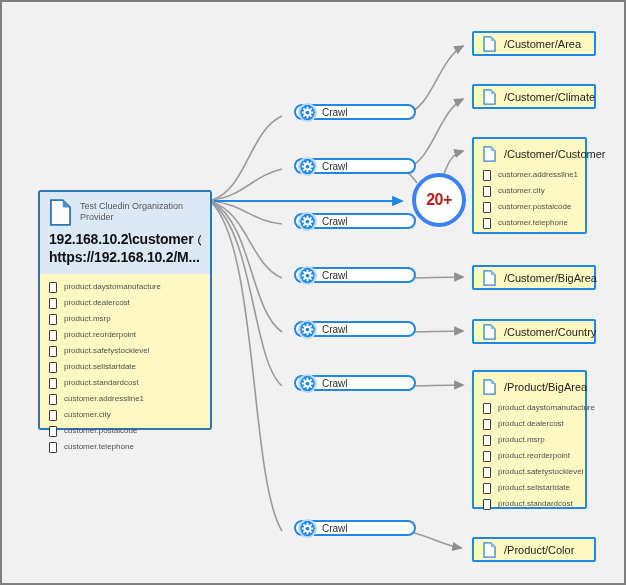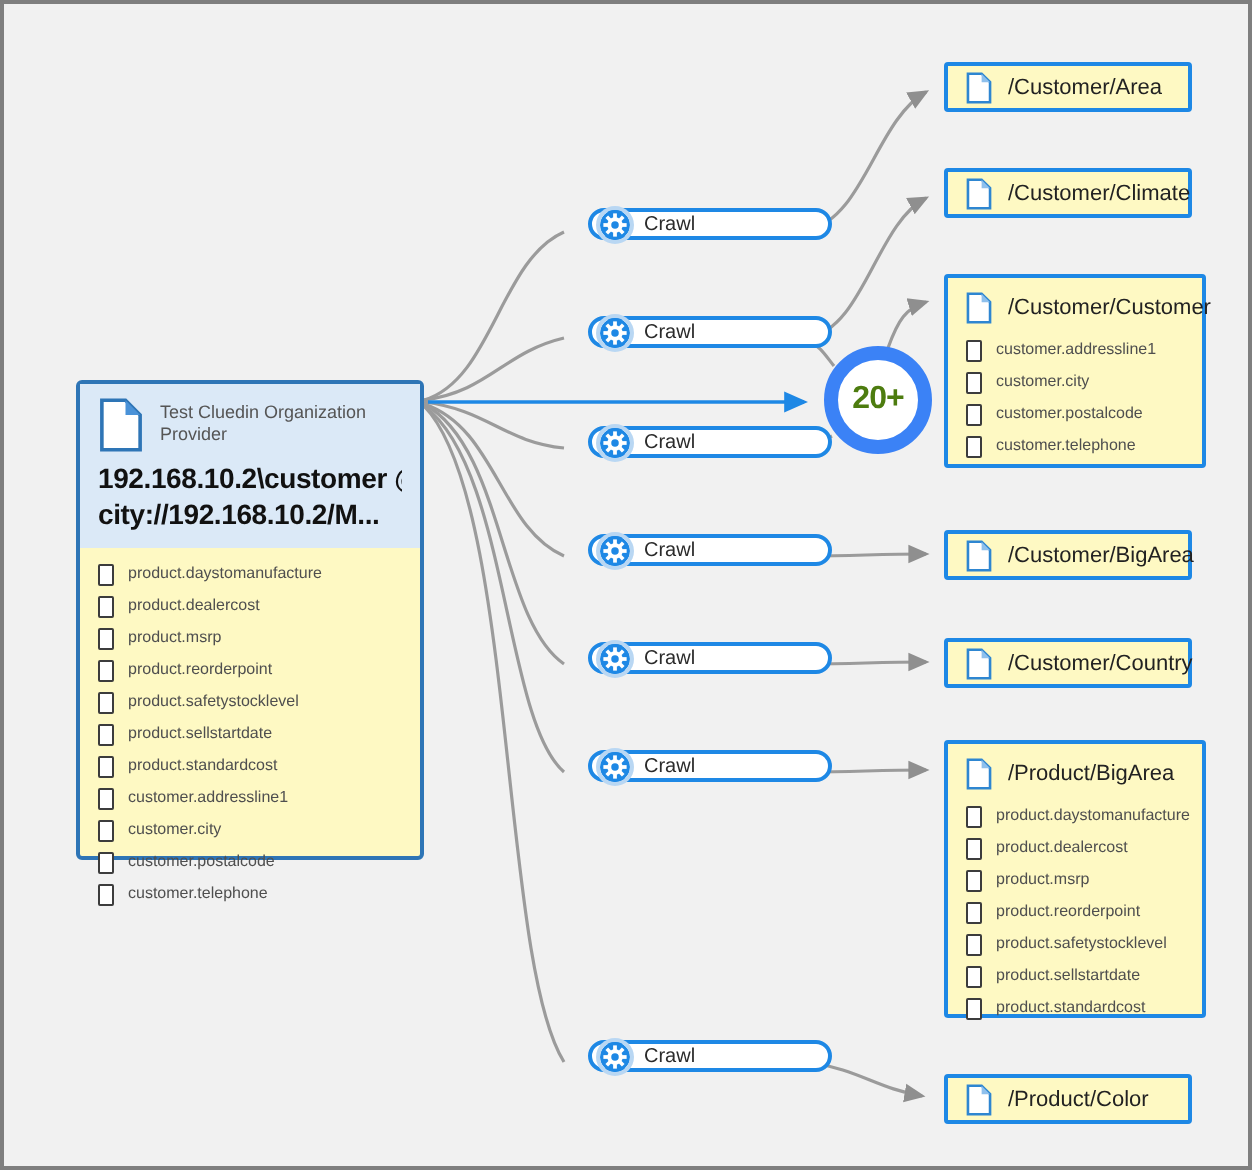--- a/index.html
+++ b/index.html
@@ -27,28 +27,28 @@
   .pill{
     position:absolute;left:292px;width:122px;height:16px;box-sizing:border-box;
     background:#fff;border:2px solid #1e88e5;border-radius:12px;z-index:1;
     display:flex;align-items:center;gap:7px;padding:0 4px;
   }
   .gear{width:15px;height:15px;flex:0 0 auto;border-radius:50%;box-shadow:0 0 0 2px #b9d7f3;}
   .pill-label{font-size:10px;color:#2b2b2b;}
   
   .agg-circle{
     position:absolute;left:410px;top:171px;width:54px;height:54px;box-sizing:border-box;
-    background:#fff;border:7px solid #3b82f6;border-radius:50%;z-index:1;
+    background:#fff;border:4px solid #3b82f6;border-radius:50%;z-index:1;
     display:flex;align-items:center;justify-content:center;
-    font-size:16px;font-weight:bold;color:#4d7c0f;letter-spacing:-0.5px;
+    font-size:16px;font-weight:bold;color:#b91c1c;letter-spacing:-0.5px;
   }
   
   .entity-simple{left:470px;width:124px;height:25px;display:flex;align-items:center;gap:8px;padding:0 9px;}
   .entity-label{font-size:11px;color:#222;white-space:nowrap;}
-  .entity-complex{left:470px;width:131px;}
+  .entity-complex{left:470px;width:115px;}
   .entity-header{display:flex;align-items:center;gap:8px;padding:7px 9px 5px 9px;}
   .entity-complex .fields{padding:3px 9px 7px 9px;}
   .doc-icon{flex:0 0 auto;display:block;}
 </style>
 </head>
 <body>
 
 <div class="frame">
 
   <svg class="edge-layer" width="622" height="581" viewBox="0 0 622 581">
@@ -85,21 +85,21 @@
     <div class="source-header">
       <div class="source-title-row">
         <svg class="doc-icon" width="23" height="27" viewBox="0 0 20 24">
           <path d="M1.5 1 h10.5 l6.5 6.5 v15.5 h-17 z" fill="#fff" stroke="#2e75b6" stroke-width="1.6"></path>
           <path d="M12 1 l6.5 6.5 h-6.5 z" fill="#4a92d8"></path>
         </svg>
         <div class="source-title">Test Cluedin Organization Provider</div>
       </div>
       <div class="source-address">
         <div>192.168.10.2\customer @</div>
-        <div>city://192.168.10.2/M...</div>
+        <div>https://192.168.10.2/M...</div>
       </div>
     </div>
     <div class="fields">
         <div class="field-row">
           <span class="field-icon"></span>
           <span class="field-text">product.daystomanufacture</span>
         </div>
         <div class="field-row">
           <span class="field-icon"></span>
           <span class="field-text">product.dealercost</span>

